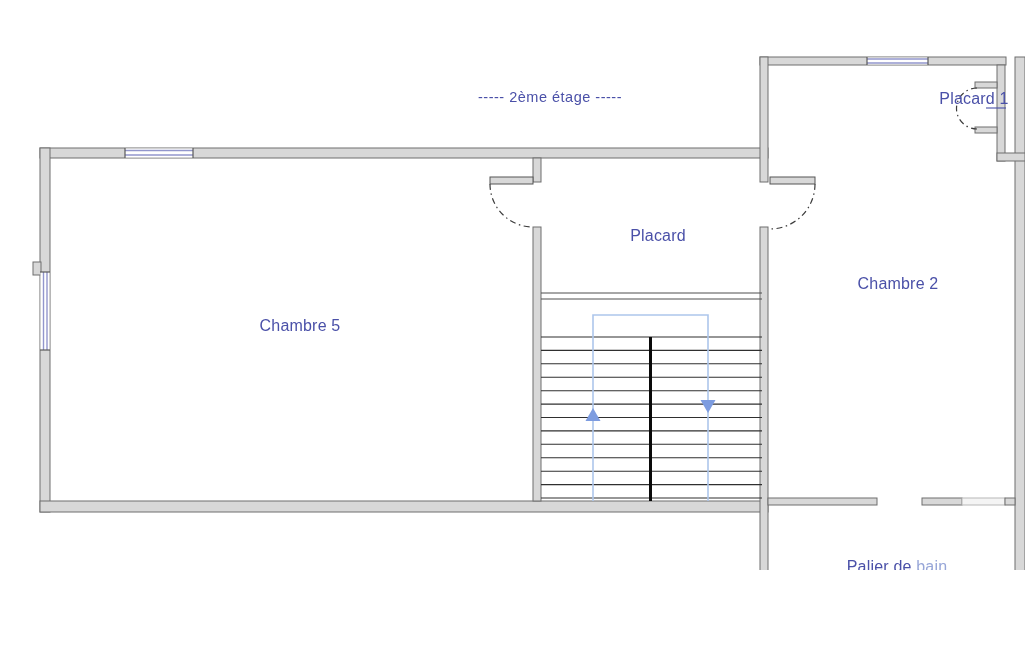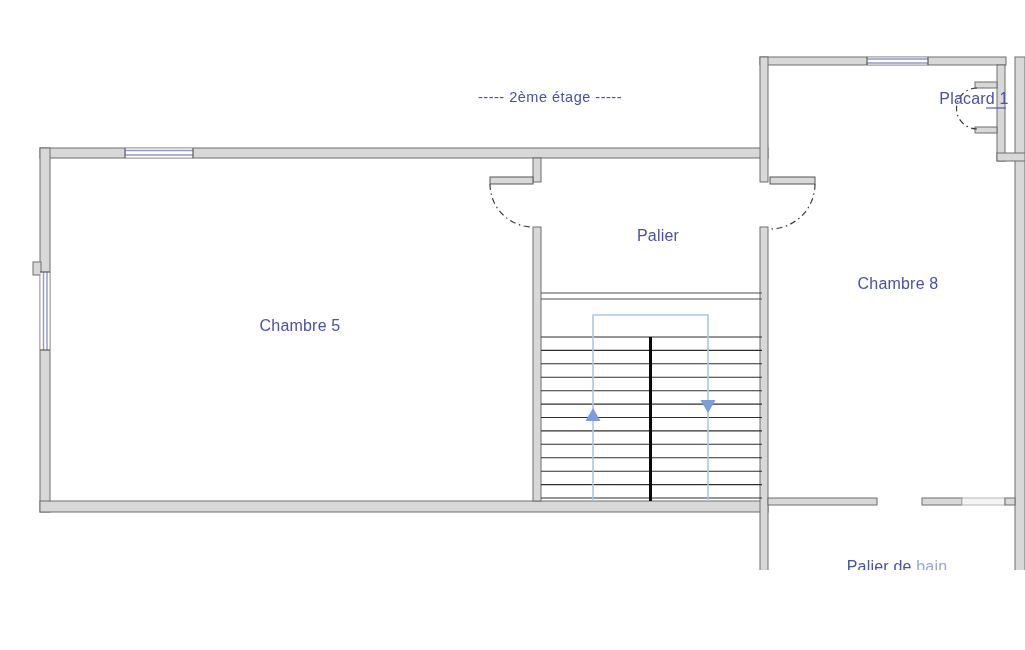--- a/index.html
+++ b/index.html
@@ -123,23 +123,23 @@
       <polygon class="arrow" points="708,413 700.5,400 715.5,400"></polygon>
     </g>
 
     <line class="underline" x1="986" y1="108" x2="1006" y2="108"></line>
   </svg>
 
   <div class="plan-title" style="left:550px;top:97px;">-----  2ème étage  -----</div>
 
   <div class="room-label" style="left:300px;top:326px;">Chambre 5</div>
 
-  <div class="room-label" style="left:658px;top:236px;">Palier</div>
+  <div class="room-label" style="left:658px;top:236px;">Placard</div>
 
-  <div class="room-label" style="left:898px;top:284px;">Chambre 8</div>
+  <div class="room-label" style="left:898px;top:284px;">Chambre 2</div>
 
   <div class="room-label" style="left:974px;top:99px;">Placard 1</div>
 
   <div class="room-label" style="left:897px;top:567px;">
     <span>Palier de</span>
     <span class="faded">bain</span>
   </div>
 </div>
 
 </body></html>

